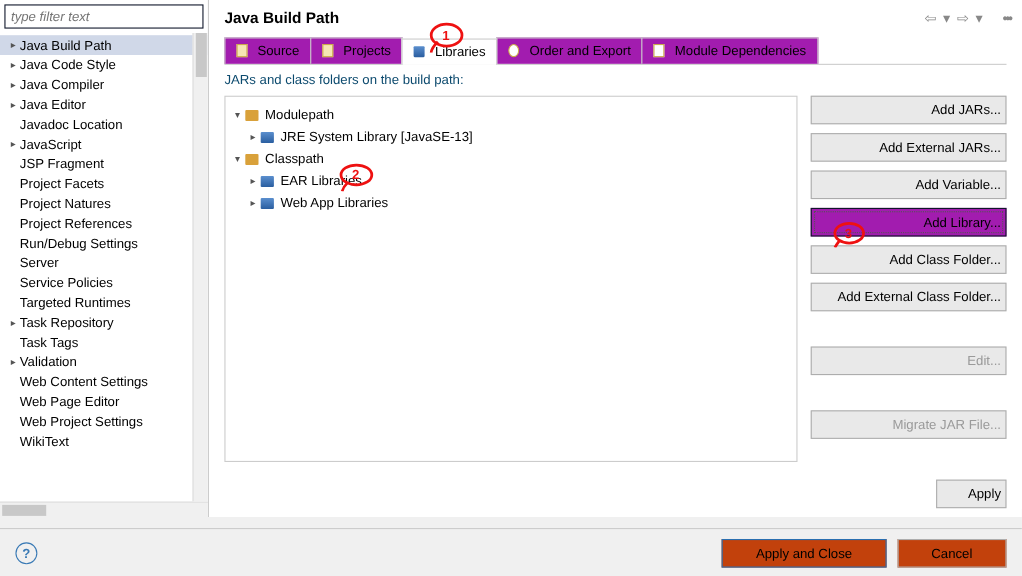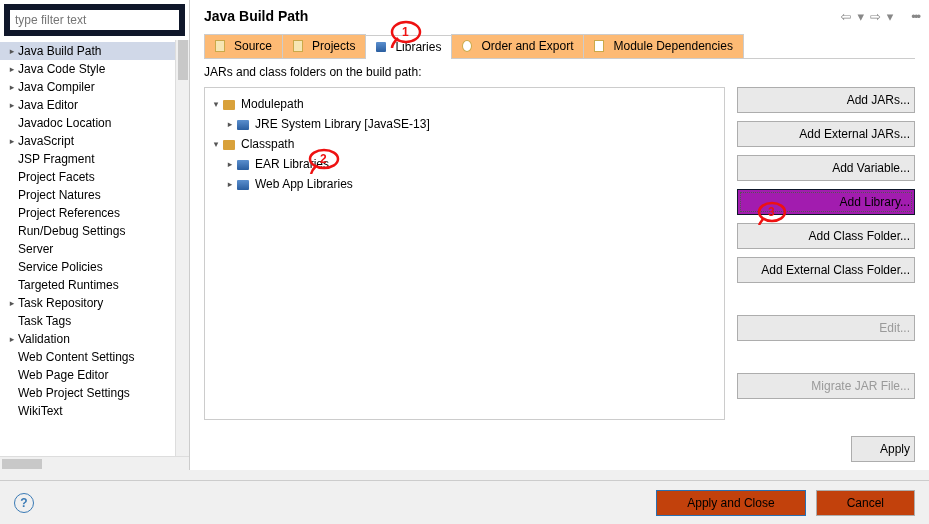--- a/index.html
+++ b/index.html
@@ -6,22 +6,23 @@
 body { background: #f0f0f0; width: 929px; height: 524px; overflow: hidden; position: relative; }
 
 .main-layout { display: flex; height: 470px; }
 
 
 .sidebar {
   width: 190px; background: #fff; border-right: 1px solid #ccc;
   display: flex; flex-direction: column;
 }
 .filter-input {
-  margin: 4px; padding: 3px 5px; border: 6px solid #0f172a; width: calc(100% - 8px);
+  margin: 4px; padding: 3px 5px; border: 1px solid #0f172a; width: calc(100% - 8px);
   color: #888;
+  font-style: italic;
 }
 .tree-outer { flex: 1; overflow-y: auto; overflow-x: hidden; position: relative; }
 .tree-list { list-style: none; padding: 2px 0 2px 0; }
 .tree-item {
   display: flex; align-items: center; padding: 1px 4px 1px 6px; height: 18px;
   white-space: nowrap; cursor: pointer; color: #000;
 }
 .tree-item.selected { background: #d0d8e8; }
 .tree-item .expander { width: 12px; display:inline-block; text-align:center; color:#555; font-size:9px; }
 .tree-item.indent .expander { visibility: hidden; }
@@ -39,33 +40,33 @@
 
 .right-pane { flex:1; display:flex; flex-direction:column; background:#fff; position:relative; }
 .title-row { display:flex; align-items:center; padding:8px 10px 10px 14px; }
 .page-title { font-weight:bold; font-size:14px; flex:1; }
 .title-icons { display:flex; gap:6px; color:#888; }
 .title-icons span { cursor:pointer; font-size:13px; }
 
 .tabbar { display:flex; border-bottom:1px solid #ccc; margin: 0 14px; }
 .tab {
   display:flex; align-items:center; gap:5px; padding:4px 10px 5px 10px;
-  border:1px solid #ccc; border-bottom:none; background:#fdba74;
+  border:1px solid #ccc; border-bottom:none; background:#a21caf;
   margin-right:-1px; cursor:pointer; color:#000;
 }
 .tab.active { background:#fff; position:relative; top:1px; }
 .icon-small { width:14px; height:14px; display:inline-flex; align-items:center; justify-content:center; font-size:11px; }
 
 .content-row {
   display:flex; margin:8px 14px 10px 14px; gap:12px; flex:1;
 }
 .tree-area {
   flex:1; border:1px solid #ccc; background:#fff; padding:6px 4px; overflow:hidden;
 }
-.sub-label { padding: 6px 14px 0 14px; color:#000000; }
+.sub-label { padding: 6px 14px 0 14px; color:#0c4a6e; }
 .tree2-list { list-style:none; }
 .tree2-item { display:flex; align-items:center; height:20px; white-space:nowrap; }
 .tree2-item .exp { width:14px; text-align:center; font-size:9px; color:#555; cursor:pointer; }
 .tree2-item .lbl { padding-left:2px; }
 .indent-1 { margin-left: 14px; }
 
 .button-col { width:178px; display:flex; flex-direction:column; gap:8px; }
 .btn {
   border:1px solid #adadad; background:#e9e9e9; padding:5px 4px; text-align:right;
   cursor:pointer; color:#000;

